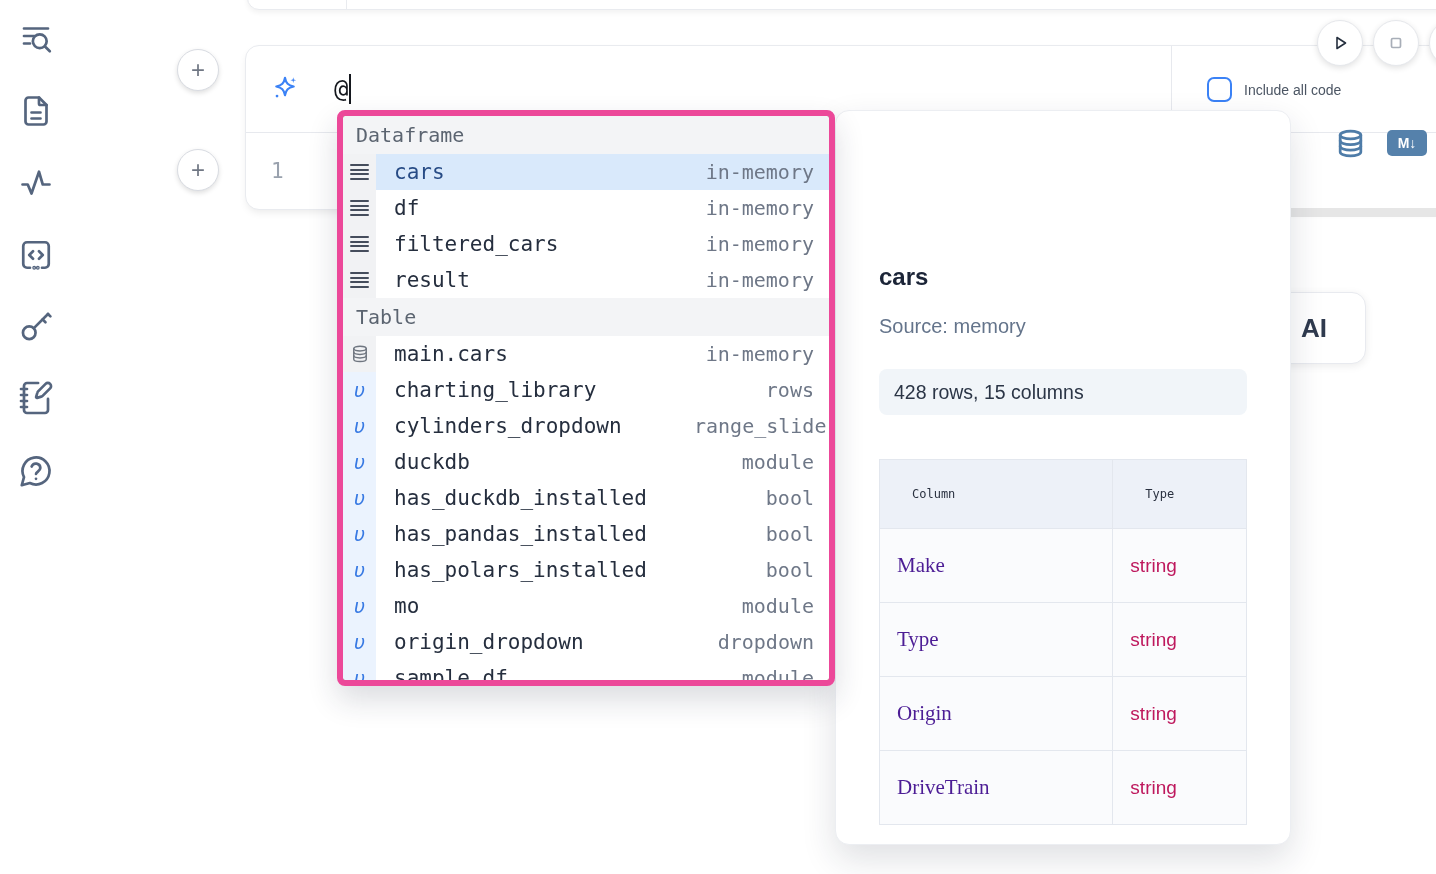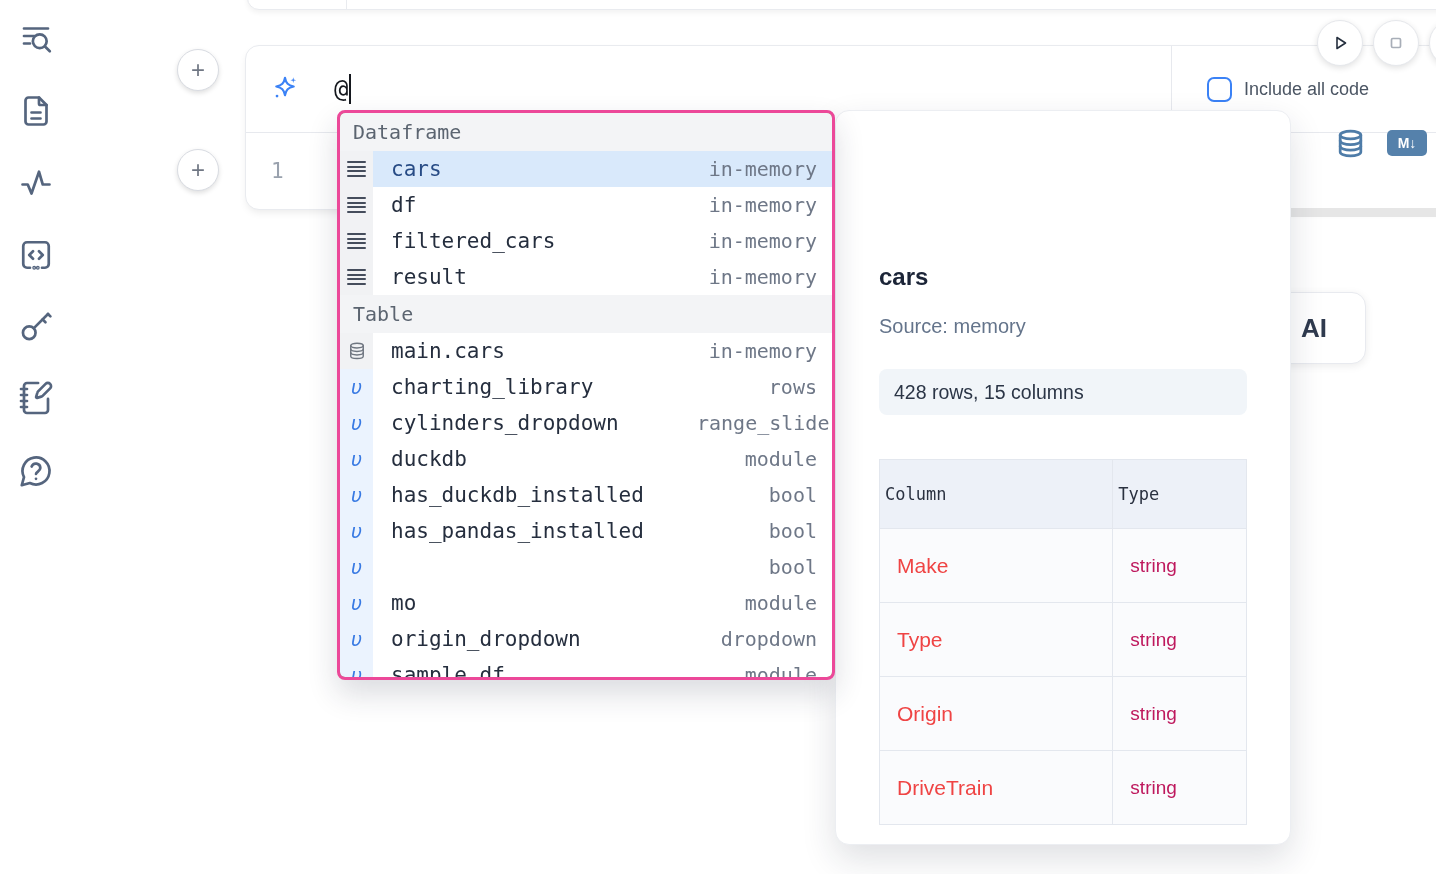--- a/index.html
+++ b/index.html
@@ -30,21 +30,21 @@
     box-shadow:0 4px 9px -2px rgba(0,0,0,.09); z-index:10; }
   .prompt-row { position:relative; height:87px; border-bottom:1px solid #e7e9ee;
     display:flex; align-items:center; padding-left:24px; }
   .sparkles { width:30px; height:30px; flex:none; color:#3b82f6; }
   .prompt-text { margin-left:34px; font-size:24px; color:#13161c; display:flex; align-items:center; }
   .caret { display:inline-block; width:2px; height:30px; background:#15181e; margin-left:1px; }
   .vdivider { position:absolute; left:925px; top:0; height:87px; border-left:1px solid #e7e9ee; }
   .include-box { position:absolute; left:961px; top:31px; width:25px; height:25px;
     border:2px solid #3b82f6; border-radius:7px; background:#fff; cursor:pointer; }
   .include-label { position:absolute; left:998px; top:0; height:87px; display:flex; align-items:center;
-    font-size:18px; color:#4b5563; }
+    font-size:14px; color:#4b5563; }
   .code-row { position:relative; height:76px; display:flex; align-items:center; padding-left:25px; }
   .line-no { font-size:21px; color:#99a1ad; }
   .cell-action { position:absolute; cursor:pointer; }
   .db-action { left:1089px; top:81px; width:31px; height:33px; color:#4e7ca8; }
   .md-action { left:1141px; top:84px; width:40px; height:26px; background:#5581ab; border-radius:5px;
     color:#fff; font-weight:bold; font-size:14px; display:flex; align-items:center; justify-content:center; }
 
   
   .circle-btn { position:absolute; top:20px; width:46px; height:46px; border-radius:50%;
     background:#fff; border:1px solid #e6e8ec; box-shadow:0 2px 6px rgba(0,0,0,.12);
@@ -56,21 +56,21 @@
 
   
   .ai-btn { position:absolute; left:1150px; top:292px; width:216px; height:72px; background:#fff;
     border:1px solid #e8eaef; border-radius:14px; box-shadow:0 2px 8px rgba(0,0,0,.08); z-index:20;
     display:flex; align-items:center; justify-content:flex-end; padding-right:38px; cursor:pointer;
     color:#2f3a4e; font-weight:bold; font-size:26px; }
   .ai-frag { display:inline-block; width:5px; height:27px; background:#2f3a4e; margin-right:10px; border-radius:1px; }
 
   
   .ac { position:absolute; left:337px; top:110px; width:498px; background:#7f1d1d;
-    border:3px solid #ec4899; border-radius:8px; box-shadow:0 14px 30px rgba(30,40,60,.16);
+    border:6px solid #ec4899; border-radius:8px; box-shadow:0 14px 30px rgba(30,40,60,.16);
     z-index:50; overflow:hidden; font-family:"DejaVu Sans Mono","Liberation Mono",monospace; }
   .ac-header { height:38px; background:#f3f4f6; color:#5b6470; font-size:20px;
     display:flex; align-items:center; padding-left:13px; }
   .ac-item { display:flex; height:36px; cursor:pointer; }
   .ac-item.clipped { height:20px; overflow:hidden; align-items:flex-start; }
   .ac-item.clipped .ac-gutter, .ac-item.clipped .ac-content { height:36px; }
   .ac-gutter { width:33px; flex:none; display:flex; align-items:center; justify-content:center; }
   .gutter-gray { background:#f1f2f4; }
   .gutter-blue { background:#ebf3fe; }
   .ac-content { flex:1; display:flex; align-items:center; padding:0 15px 0 18px; min-width:0; background:#fff; }
@@ -88,24 +88,24 @@
   .preview { position:absolute; left:835px; top:110px; width:456px; height:735px; background:#fff;
     border:1px solid #eceef2; border-radius:14px; box-shadow:0 14px 34px rgba(25,35,55,.14); z-index:40; }
   .pv-title { position:absolute; left:43px; top:152px; font-size:24px; font-weight:bold; color:#1b2437; }
   .pv-source { position:absolute; left:43px; top:204px; font-size:20px; color:#64748b; }
   .pv-badge { position:absolute; left:43px; top:258px; width:368px; height:46px; background:#f1f5f9;
     border-radius:8px; display:flex; align-items:center; padding-left:15px;
     font-size:19.5px; color:#2b3546; }
   .pv-tablewrap { position:absolute; left:43px; top:348px; width:369px; height:460px; overflow:hidden; }
   .pv-table { border-collapse:collapse; width:368px; }
   .pv-table th, .pv-table td { border:1px solid #e3e7ee; text-align:left; vertical-align:middle; }
-  .pv-table th { height:69px; background:#edf1f8; font-weight:normal; font-size:17px; color:#2a3140;
-    padding-left:5px; font-family:"DejaVu Sans Mono","Liberation Mono",monospace; }
+  .pv-table th { height:69px; background:#edf1f8; font-weight:normal; font-size:12px; color:#2a3140;
+    padding-left:32px; font-family:"DejaVu Sans Mono","Liberation Mono",monospace; }
   .pv-table td { height:74px; background:#fafbfd; padding-left:17px; }
-  .pv-table td.cname { font-family:Liberation Sans, sans-serif; font-size:21px; color:#ef4444; }
+  .pv-table td.cname { font-family:Liberation Serif, serif; font-size:21px; color:#4c1d95; }
   .pv-table td.ctype { font-size:19px; color:#be185d; }
   .col-name { width:234px; } .col-type { width:134px; }
 </style>
 </head>
 <body>
 
 <div class="sidebar">
   <div class="sb-icon" style="top:21px">
     <svg viewBox="0 0 24 24" fill="none" stroke="currentColor" stroke-width="1.8" stroke-linecap="round" stroke-linejoin="round">
       <path d="M4 5h16M4 10h7M4 15h4"></path>
@@ -329,20 +329,21 @@
     <div class="ac-content">
       <span class="ac-label">has_pandas_installed</span>
       <span class="ac-type">bool</span>
     </div>
   </div>
     <div class="ac-item">
     <div class="ac-gutter gutter-blue">
         <span class="upsilon">υ</span>
       </div>
     <div class="ac-content">
+      <span class="ac-label">has_polars_installed</span>
       <span class="ac-type">bool</span>
     </div>
   </div>
     <div class="ac-item">
     <div class="ac-gutter gutter-blue">
         <span class="upsilon">υ</span>
       </div>
     <div class="ac-content">
       <span class="ac-label">mo</span>
       <span class="ac-type">module</span>

